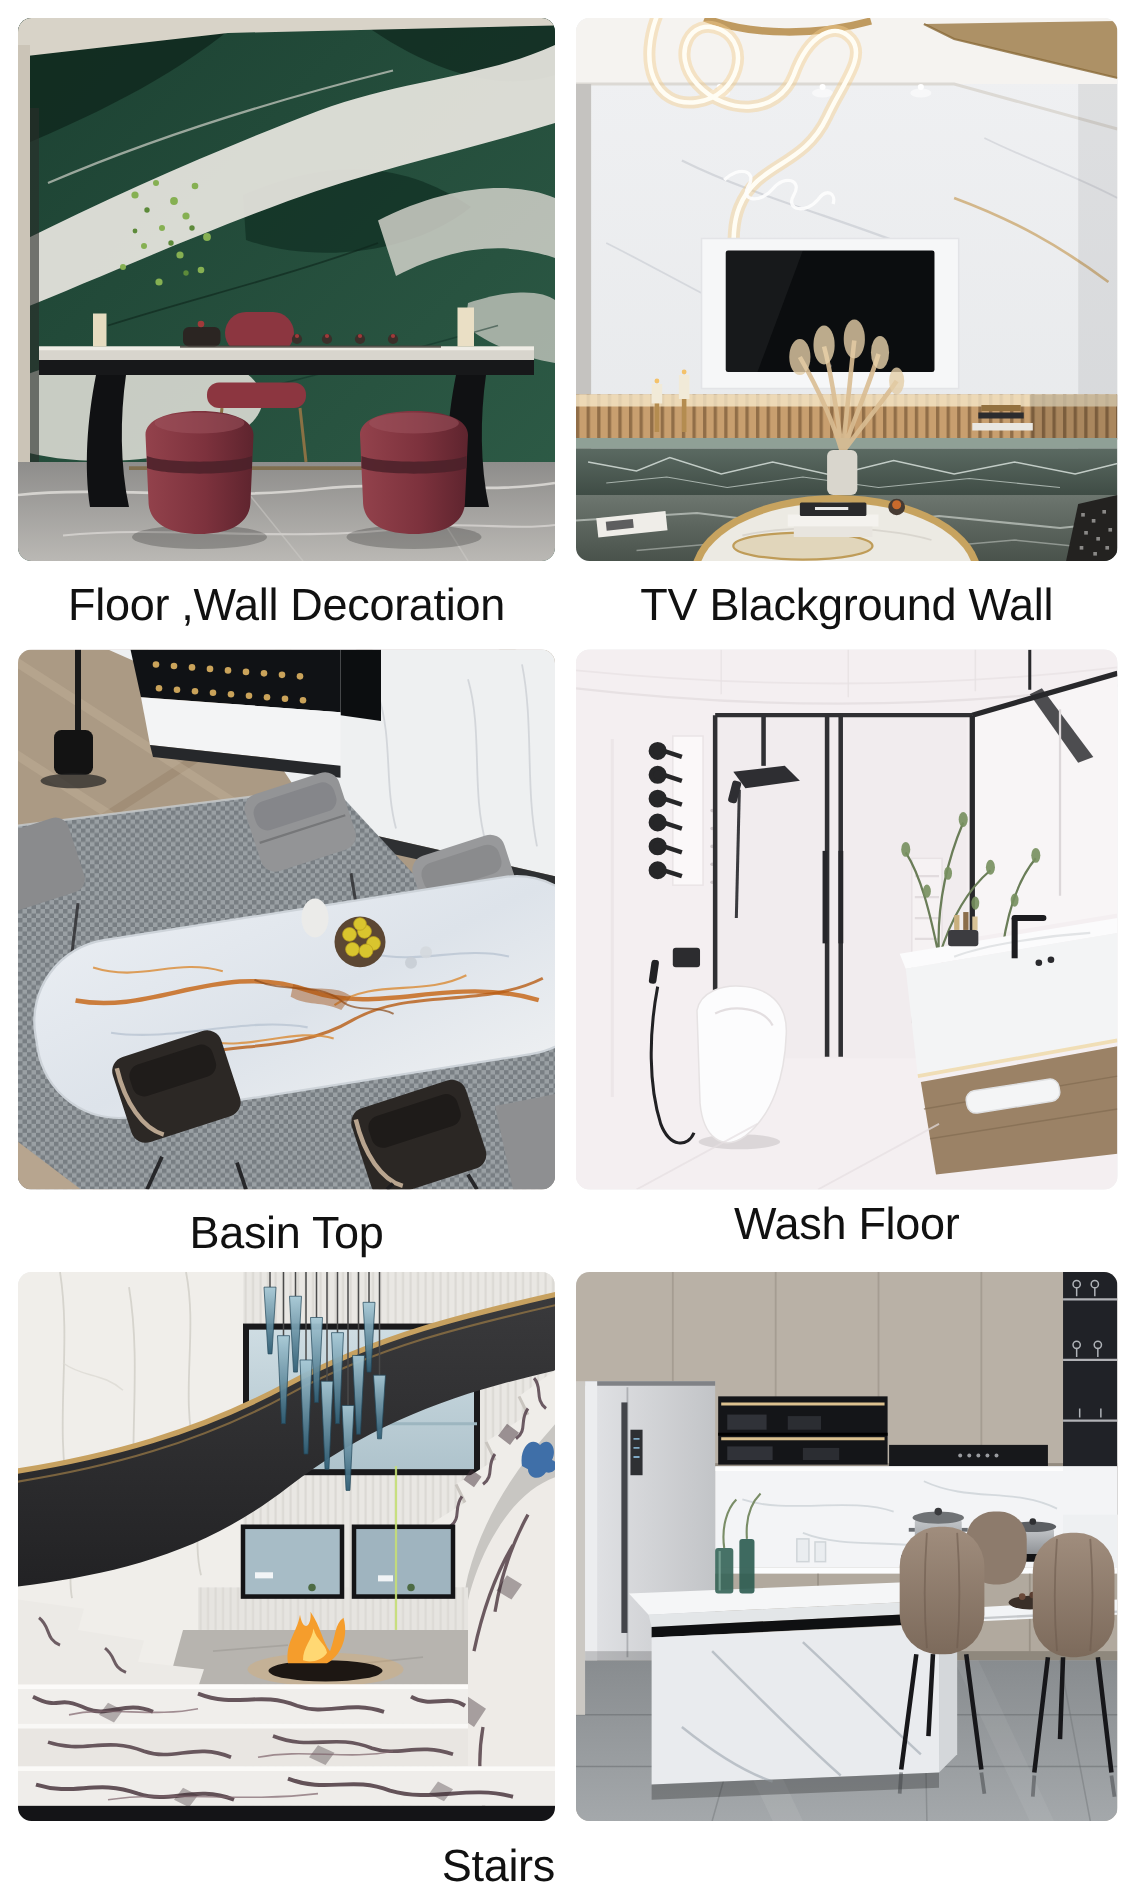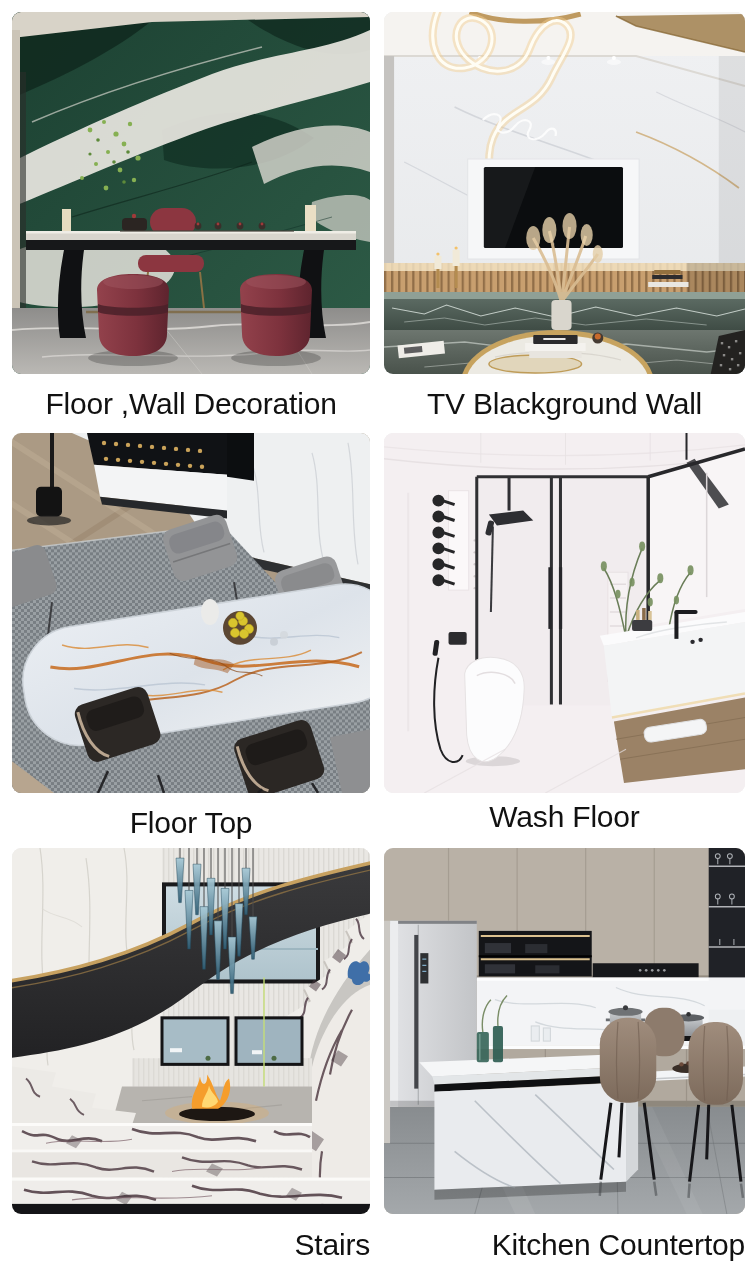--- a/index.html
+++ b/index.html
@@ -342,21 +342,21 @@
           </g>
           <g transform="rotate(-18 270 330)">
             <rect x="228" y="296" width="80" height="62" rx="10" fill="#2b2724"></rect>
             <path d="M232,302 C230,326 236,346 248,354" stroke="#b9a58f" stroke-width="3" fill="none"></path>
             <rect x="238" y="304" width="62" height="22" rx="8" fill="#1e1b19"></rect>
           </g>
           <path d="M96,340 L86,362 M146,344 L152,362 M250,358 L246,362 M300,352 L306,362" stroke="#1c1c1f" stroke-width="2.5" opacity=".9"></path>
           <path d="M318,306 L358,298 L358,362 L330,362 Z" fill="#8e8f91"></path>
         </svg>
       </div>
-      <figcaption>Floor Top</figcaption>
+      <figcaption>Basin Top</figcaption>
     </figure>
 
     <figure class="tile r">
       <div class="thumb" aria-label="bathroom-shower-and-wash-basin-photo">
         <svg viewBox="0 0 358 362" preserveAspectRatio="none">
           <rect width="358" height="362" fill="#f4eff1"></rect>
           <path d="M0,26 C120,40 240,40 358,24" stroke="#e7e1e3" stroke-width="1.5" fill="none"></path>
           <path d="M0,14 C120,26 240,26 358,12" stroke="#ebe5e7" stroke-width="1.2" fill="none"></path>
           <path d="M96,0 L96,30 M180,0 L180,32 M264,0 L264,28" stroke="#e7e1e3" stroke-width="1" opacity=".8"></path>
           <rect x="94" y="44" width="164" height="230" fill="#f0ebed" opacity=".7"></rect>
@@ -689,17 +689,16 @@
             <path d="M225,252 L215,328 M258,252 L268,328 M236,252 L233,306" stroke="#17171a" stroke-width="3"></path>
           </g>
           <g>
             <rect x="302" y="172" width="54" height="82" rx="25" fill="url(#t6chair)"></rect>
             <path d="M318,176 C316,202 316,226 318,250 M340,176 C342,202 342,226 340,250" stroke="#6e5c4e" stroke-width="1.2" fill="none" opacity=".6"></path>
             <path d="M312,254 L303,330 M345,254 L354,330 M322,254 L320,308" stroke="#17171a" stroke-width="3"></path>
           </g>
           <path d="M215,330 L214,344 M268,330 L270,344 M303,332 L302,346 M354,332 L356,346" stroke="#3e4144" stroke-width="2.5" opacity=".5"></path>
         </svg>
       </div>
-      <figcaption>Kitchen Countertop</figcaption>
     </figure>
   </div>
 
 </div>
 
 </body></html>

